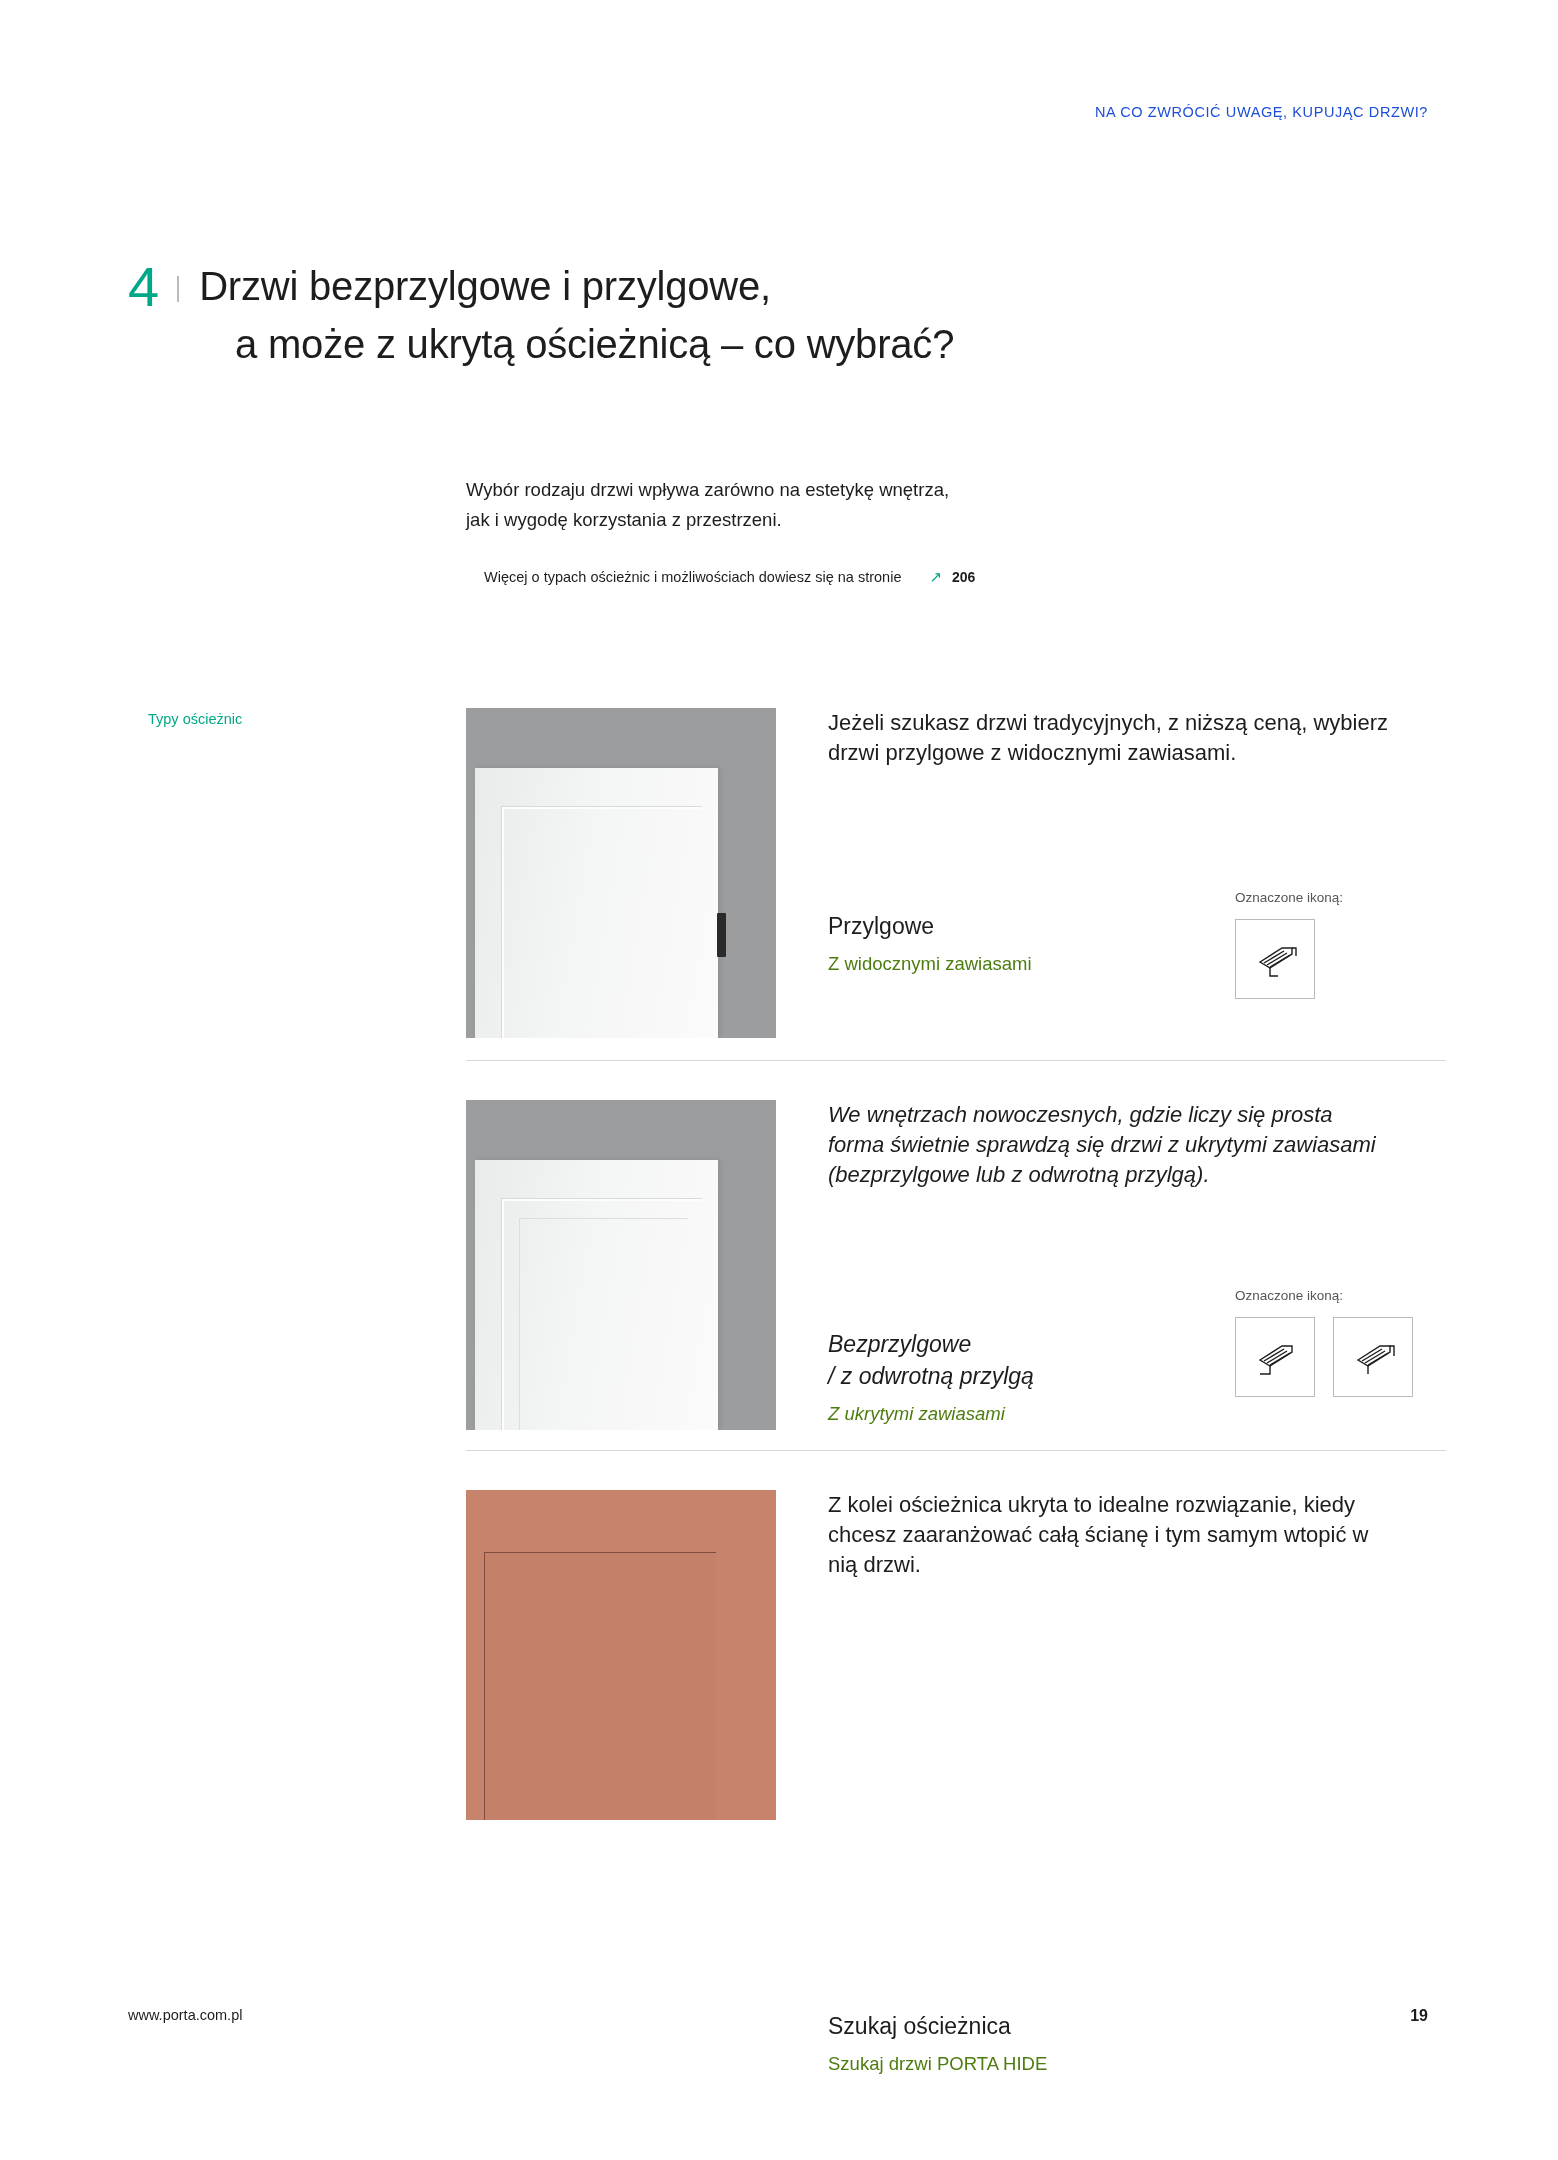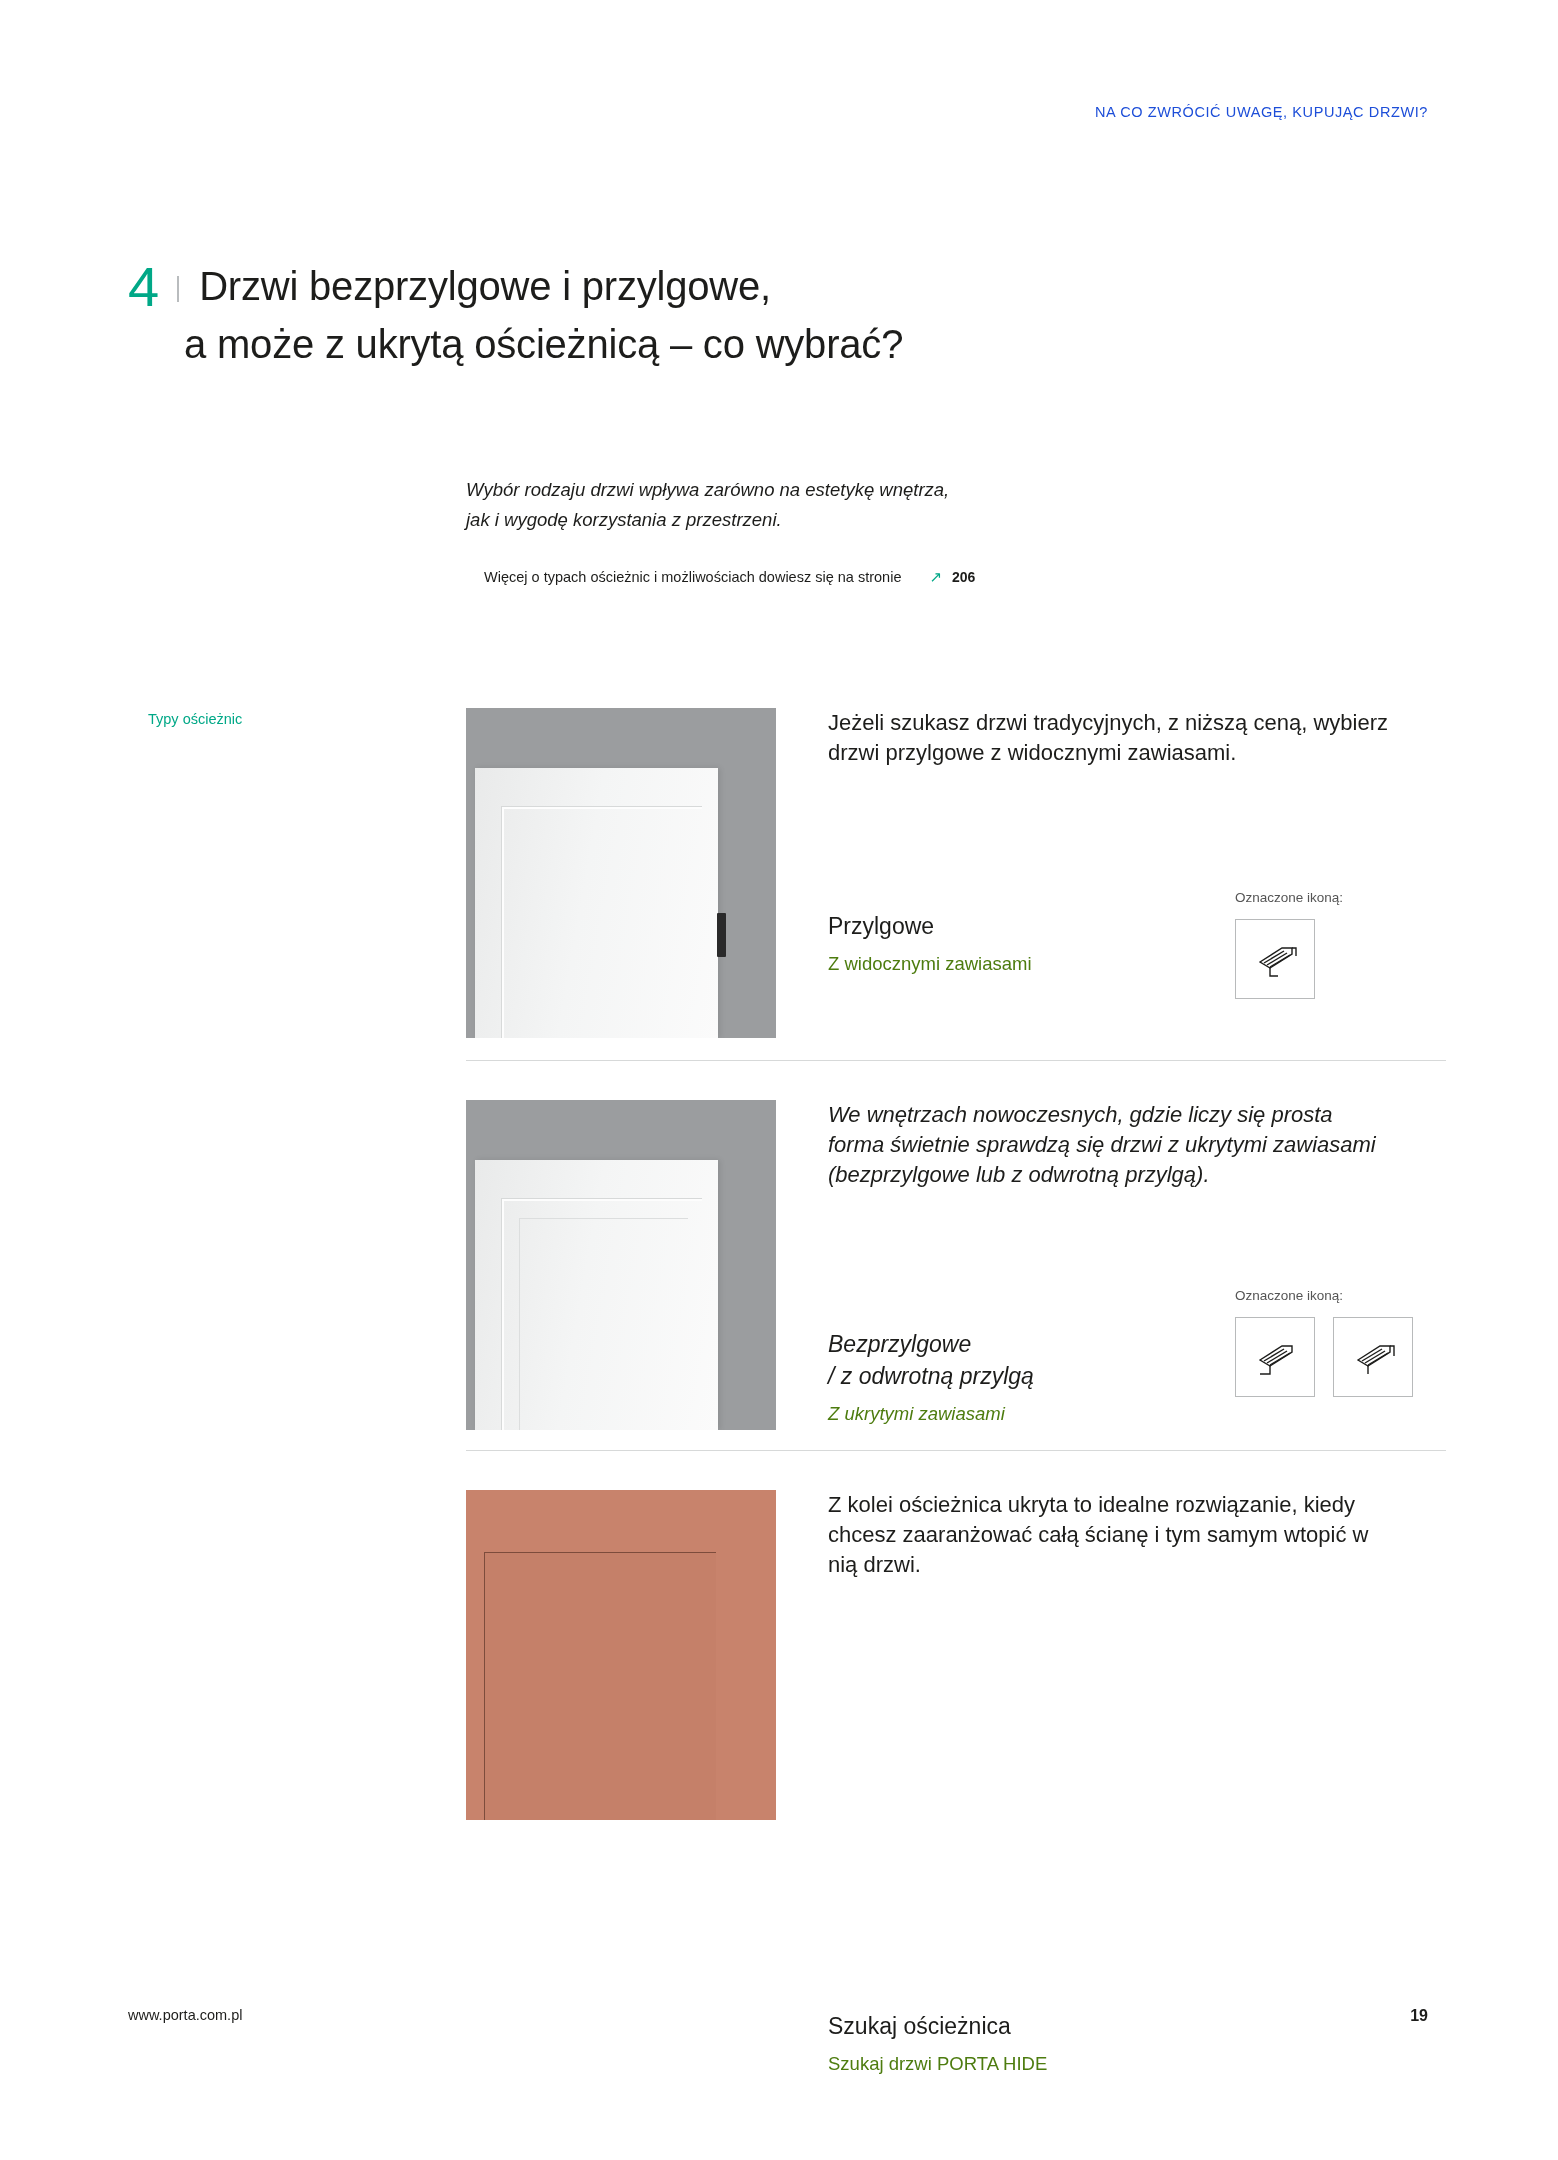--- a/index.html
+++ b/index.html
@@ -54,33 +54,32 @@
     margin-right: 20px;
   }
   .title-text {
     font-size: 40px;
     line-height: 57px;
     font-weight: 400;
     color: #1d1d1b;
     letter-spacing: -0.2px;
   }
   .title-line2 {
-    margin-left: 56px;
+    margin-left: 107px;
   }
 
   
   .lead {
     position: absolute;
     top: 475px;
     left: 466px;
     width: 700px;
     font-size: 18.5px;
     line-height: 30px;
     color: #1d1d1b;
-    font-style: italic;
   }
   .ref-line {
     position: absolute;
     top: 567px;
     left: 484px;
     font-size: 14.5px;
     line-height: 20px;
     color: #1d1d1b;
     display: flex;
     align-items: center;

